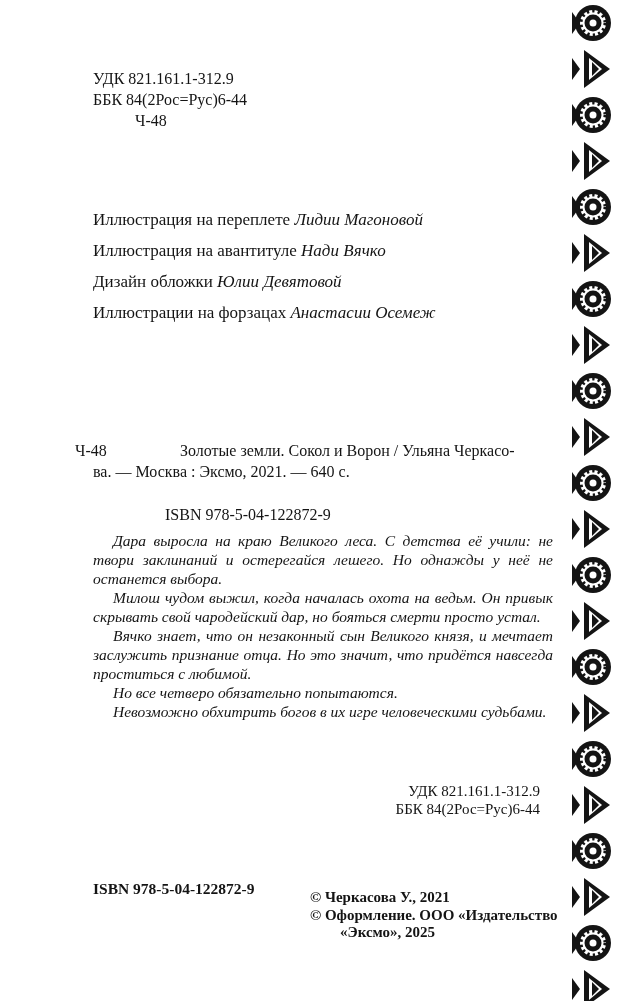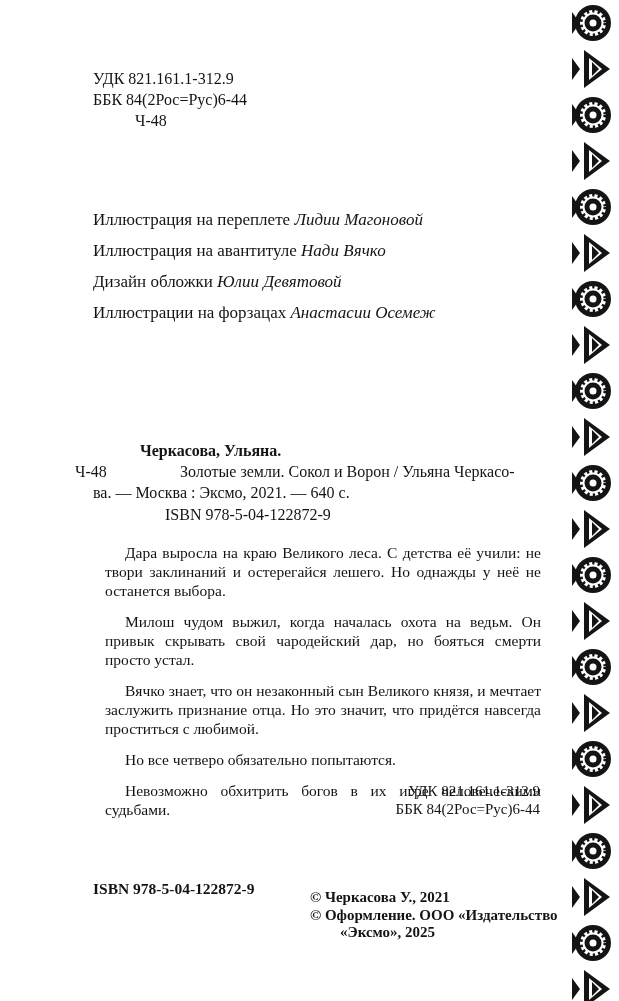--- a/index.html
+++ b/index.html
@@ -65,21 +65,21 @@
 
   .annotation {
     position: absolute;
     top: 531px;
     left: 93px;
     width: 460px;
     font-size: 15.5px;
     line-height: 19px;
     text-align: justify;
   }
-  .annotation p { margin: 12px; text-indent: 20px; }
+  .annotation p { margin: 0; text-indent: 20px; font-style: italic; }
 
   .bottom-codes {
     position: absolute;
     top: 782px;
     left: 93px;
     width: 447px;
     text-align: right;
     font-size: 15px;
     line-height: 18px;
   }
@@ -144,21 +144,20 @@
     <span>Дизайн обложки</span>
     <span class="name">Юлии Девятовой</span>
   </div>
   <div class="credit">
     <span>Иллюстрации на форзацах</span>
     <span class="name">Анастасии Осемеж</span>
   </div>
 </div>
 
 <div class="catalog">
-  <div class="catalog-author">Черкасова, Ульяна.</div>
   <div class="catalog-row">
     <span class="catalog-code">Ч-48</span>
     <p class="catalog-entry"><span>Золотые земли. Сокол и Ворон / Ульяна Черкасо-</span><br><span>ва. — Москва : Эксмо, 2021. — 640 с.</span></p>
   </div>
 </div>
 
 <div class="isbn-mid">ISBN 978-5-04-122872-9</div>
 
 <div class="annotation">
   <p>Дара выросла на краю Великого леса. С детства её учили: не твори заклинаний и остерегайся лешего. Но однажды у неё не останется выбора.</p>

